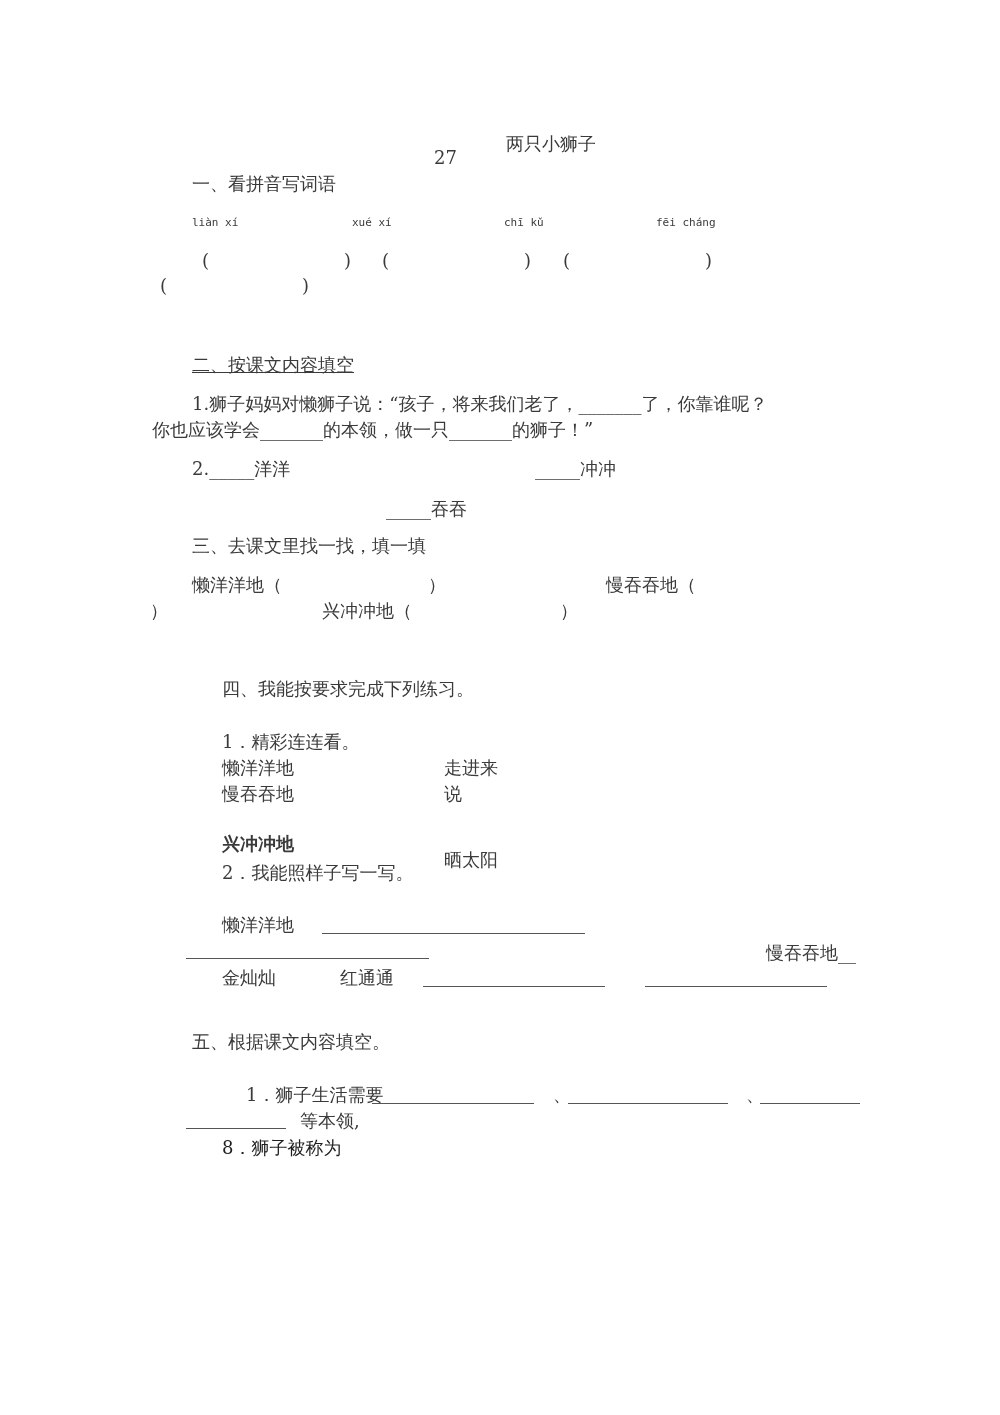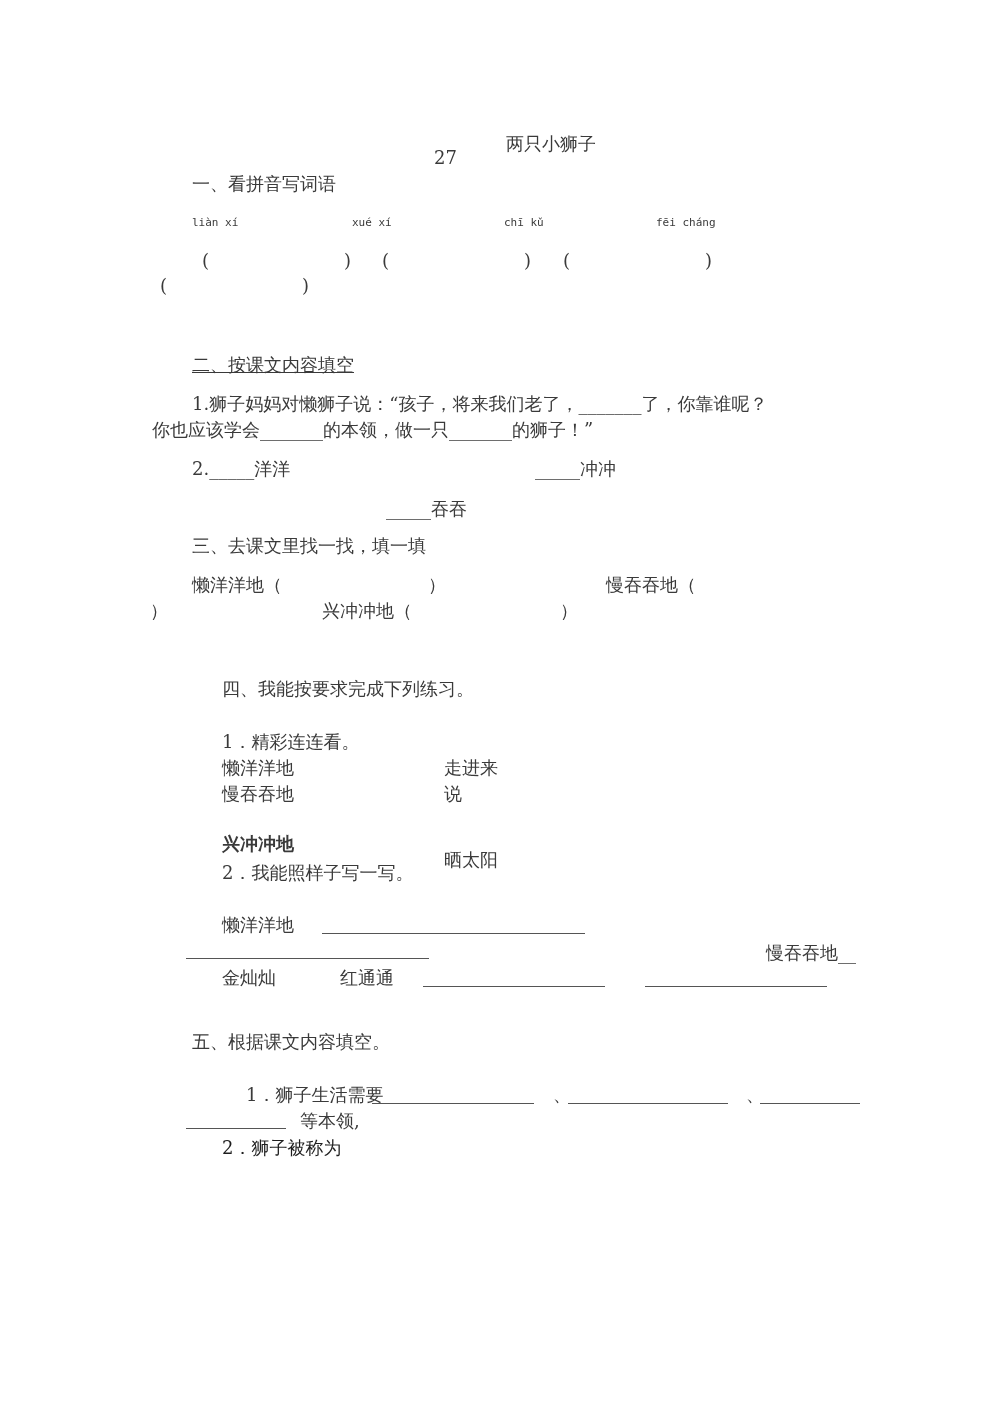--- a/index.html
+++ b/index.html
@@ -67,13 +67,13 @@
 
 <span class="t" style="left:192px;top:1031px;">五、根据课文内容填空。</span>
 <span class="t" style="left:222px;top:1084px;margin-left:24px;">1．狮子生活需要</span>
 <div class="line" style="left:372px;top:1103px;width:162px;"></div>
 <span class="t" style="left:553px;top:1084px;">、</span>
 <div class="line" style="left:568px;top:1103px;width:160px;"></div>
 <span class="t" style="left:746px;top:1084px;">、</span>
 <div class="line" style="left:760px;top:1103px;width:100px;"></div>
 <div class="line" style="left:186px;top:1128px;width:100px;"></div>
 <span class="t" style="left:300px;top:1110px;">等本领,</span>
-<span class="t bold" style="left:222px;top:1137px;">2．狮子被称为</span>
+<span class="t bold" style="left:222px;top:1137px;">8．狮子被称为</span>
 
 </body></html>

